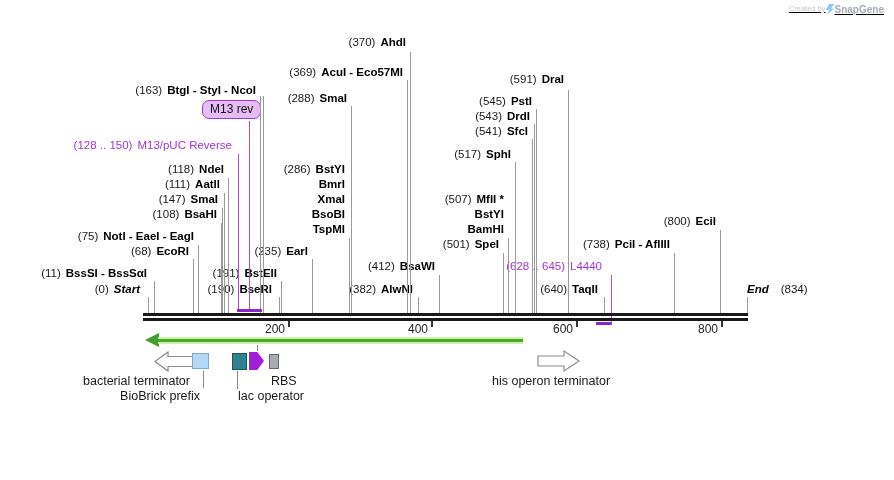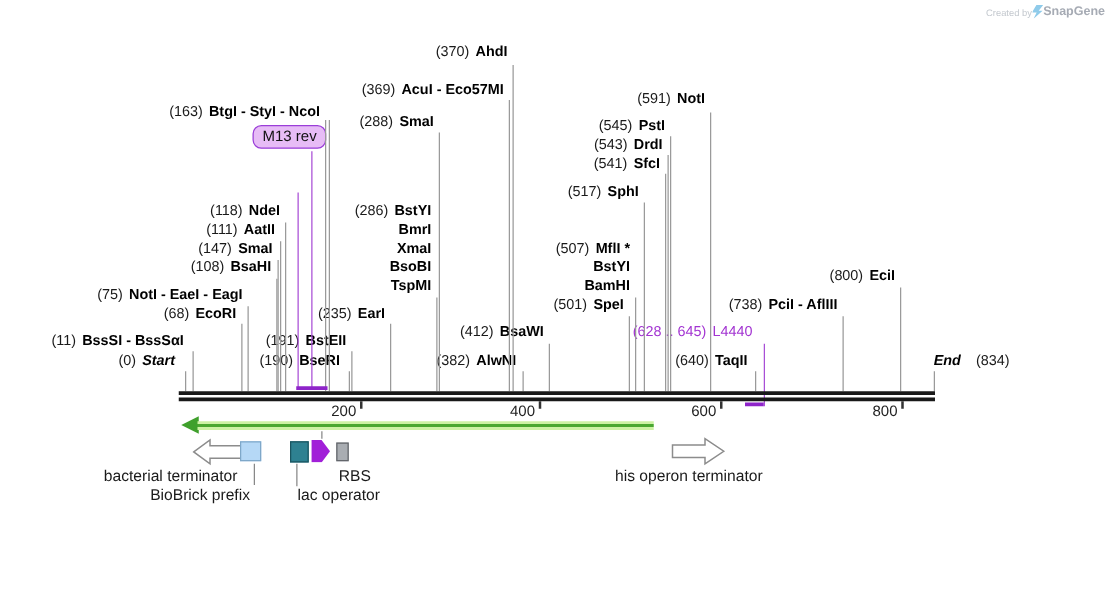--- a/index.html
+++ b/index.html
@@ -32,40 +32,40 @@
       border-top:7.5px solid transparent;border-bottom:7.5px solid transparent;
       border-right:14px solid #3fa02c;}
   
   .feat-rect{position:absolute;box-sizing:border-box;}
   .pline{position:absolute;width:1px;background:#888;}
   .blabel{position:absolute;font-size:12.5px;color:#1a1a1a;white-space:nowrap;}
   
   .title{position:absolute;left:0;right:0;top:438px;text-align:center;font-size:15px;font-weight:700;color:#000;}
   .subtitle{position:absolute;left:0;right:0;top:457px;text-align:center;font-size:12px;color:#222;}
   
-  .wm{position:absolute;top:4px;right:10px;display:flex;align-items:flex-end;gap:0;}
+  .wm{position:absolute;top:4px;right:10px;display:flex;align-items:flex-start;gap:0;text-decoration:underline;}
   .wm .created{font-size:7.5px;color:#c3c8ce;}
   .wm .brand{font-size:10px;color:#a6abb4;font-weight:600;}
   .wm .logo{width:9px;height:11px;background:#8fcbea;
       clip-path:polygon(40% 0,100% 0,60% 42%,95% 42%,15% 100%,42% 55%,0 55%);}
 </style>
 </head>
 <body>
 
 <div class="stage">
 
   <div class="wm">
     <span class="created">Created by</span>
     <span class="logo"></span>
     <span class="brand">SnapGene</span>
   </div>
 
   <div class="site" style="top:36px;right:488px"><span class="n">(370)</span><b>AhdI</b></div>
   <div class="site" style="top:66px;right:491px"><span class="n">(369)</span><b>AcuI - Eco57MI</b></div>
-  <div class="site" style="top:73px;right:330px"><span class="n">(591)</span><b>NotI</b></div>
+  <div class="site" style="top:73px;right:330px"><span class="n">(591)</span><b>DraI</b></div>
   <div class="site" style="top:84px;right:638px"><span class="n">(163)</span><b>BtgI - StyI - NcoI</b></div>
   <div class="site" style="top:92px;right:547px"><span class="n">(288)</span><b>SmaI</b></div>
   <div class="site" style="top:95px;right:362px"><span class="n">(545)</span><b>PstI</b></div>
   <div class="site" style="top:110px;right:364px"><span class="n">(543)</span><b>DrdI</b></div>
   <div class="site" style="top:125px;right:366px"><span class="n">(541)</span><b>SfcI</b></div>
   <div class="site" style="top:148px;right:383px"><span class="n">(517)</span><b>SphI</b></div>
   <div class="site" style="top:163px;right:670px"><span class="n">(118)</span><b>NdeI</b></div>
   <div class="site" style="top:163px;right:549px"><span class="n">(286)</span><b>BstYI</b></div>
   <div class="site" style="top:178px;right:674px"><span class="n">(111)</span><b>AatII</b></div>
   <div class="site" style="top:178px;right:549px"><b>BmrI</b></div>
@@ -86,20 +86,21 @@
   <div class="site" style="top:260px;right:459px"><span class="n">(412)</span><b>BsaWI</b></div>
   <div class="site" style="top:267px;right:747px"><span class="n">(11)</span><b>BssSI - BssSαI</b></div>
   <div class="site" style="top:267px;right:617px"><span class="n">(191)</span><b>BstEII</b></div>
   <div class="site" style="top:283px;right:622px"><span class="n">(190)</span><b>BseRI</b></div>
   <div class="site" style="top:283px;right:481px"><span class="n">(382)</span><b>AlwNI</b></div>
   <div class="site" style="top:283px;right:296px"><span class="n">(640)</span><b>TaqII</b></div>
 
   <div class="site" style="top:283px;right:754px"><span class="n">(0)</span><b class="it">Start</b></div>
   <div class="site" style="top:283px;left:747px"><b class="it">End</b><span class="n2">(834)</span></div>
 
+  <div class="site pr" style="top:139px;right:662px"><span class="n">(128 .. 150)</span><span>M13/pUC Reverse</span></div>
   <div class="site pr" style="top:260px;right:292px"><span class="n">(628 .. 645)</span><span>L4440</span></div>
 
   <div class="badge">M13 rev</div>
 
   <i class="ld" style="left:148px;top:297px;height:16px"></i>
   <i class="ld" style="left:154px;top:281px;height:32px"></i>
   <i class="ld" style="left:193px;top:259px;height:54px"></i>
   <i class="ld" style="left:198px;top:245px;height:68px"></i>
   <i class="ld" style="left:221px;top:223px;height:90px"></i>
   <i class="ld" style="left:222px;top:208px;height:105px"></i>

